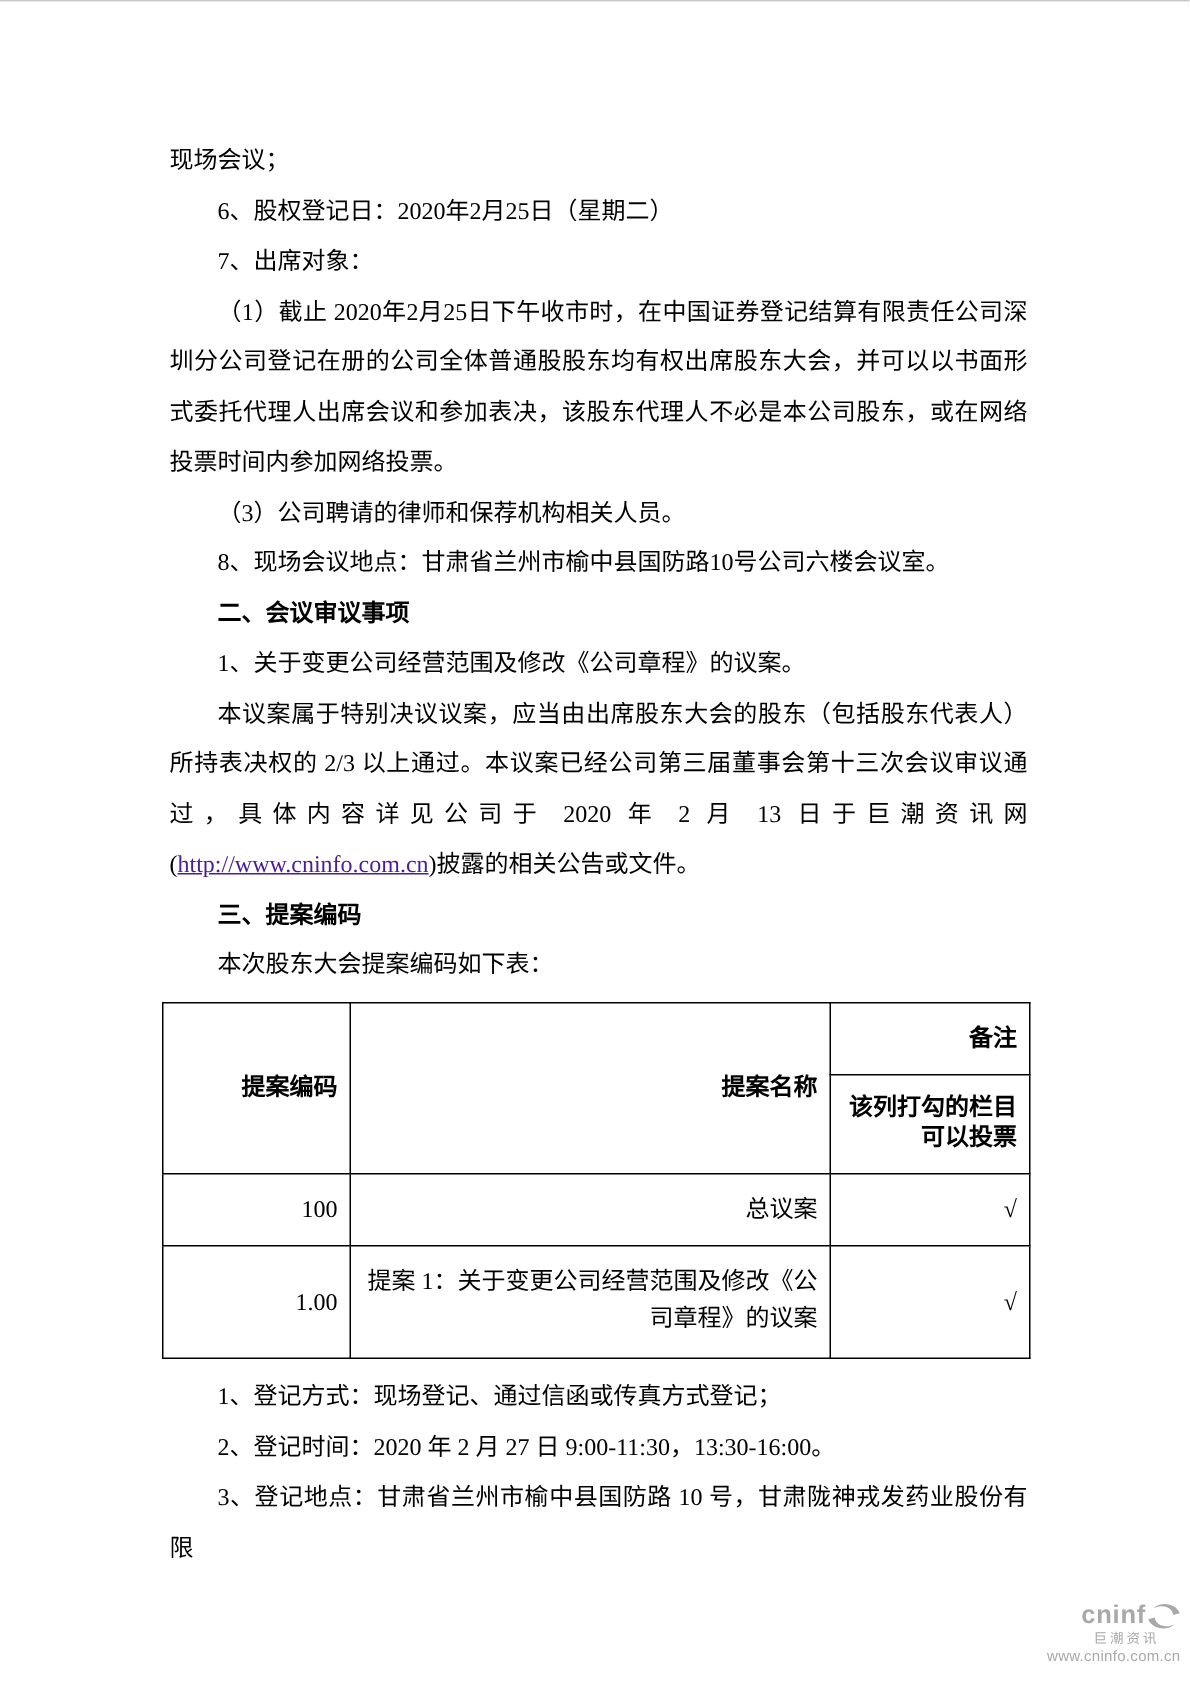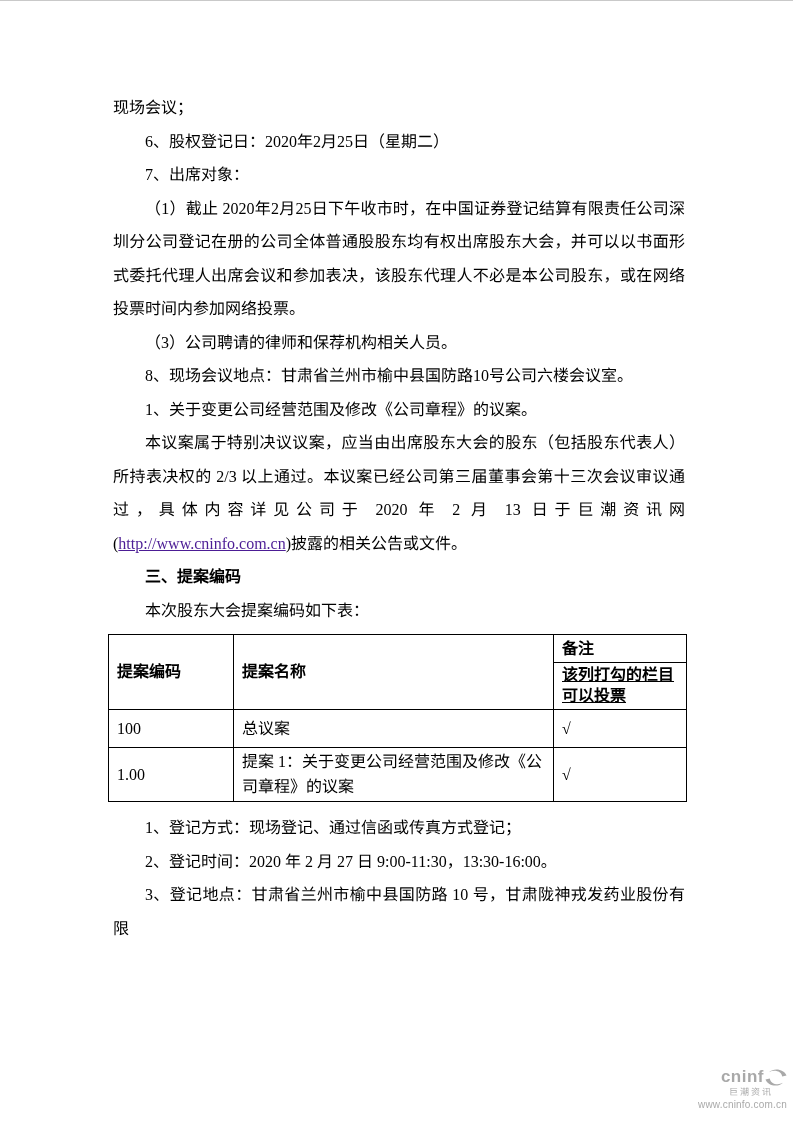--- a/index.html
+++ b/index.html
@@ -36,34 +36,34 @@
     border-collapse:collapse;
     width:578px;
     margin:7px 0 9px -5px;
     font-size:16px;
     table-layout:fixed;
     line-height:1.45;
   }
   table.proposal-table th,
   table.proposal-table td{
     border:1.5px solid #000;
-    text-align:left;
+    text-align:right;
     vertical-align:middle;
-    padding:2px 8px;
+    padding:12px 8px;
     box-sizing:border-box;
   }
   table.proposal-table th{
     font-family:"Liberation Sans","DejaVu Sans",sans-serif;
     font-weight:bold;
   }
   .col-code{width:125px;}
   .col-name{width:320px;}
   .col-remark{width:133px;}
   th.remark-top{height:27px;padding:1px 4px;}
-  th.remark-sub{height:44px;line-height:1.3;padding:2px 4px;text-decoration:underline;}
+  th.remark-sub{height:44px;line-height:1.3;padding:2px 4px;}
   td.cell-code{height:38px;font-family:Liberation Serif, serif;}
   td.cell-name-left{text-align:left;line-height:1.55;margin-top:32px;}
   tr.row-tall td{height:48px;}
   .footer-logo{
     position:absolute;
     right:6px;
     bottom:12px;
     text-align:right;
     color:#a9a9a9;
     font-family:"Liberation Sans","DejaVu Sans",sans-serif;
@@ -96,20 +96,21 @@
 
 <div class="page-content">
 
   <p>现场会议；</p>
   <p class="indent">6、股权登记日：2020年2月25日（星期二）</p>
   <p class="indent">7、出席对象：</p>
   <p class="indent">（1）截止 2020年2月25日下午收市时，在中国证券登记结算有限责任公司深圳分公司登记在册的公司全体普通股股东均有权出席股东大会，并可以以书面形式委托代理人出席会议和参加表决，该股东代理人不必是本公司股东，或在网络投票时间内参加网络投票。</p>
   <p class="indent">（3）公司聘请的律师和保荐机构相关人员。</p>
   <p class="indent">8、现场会议地点：甘肃省兰州市榆中县国防路10号公司六楼会议室。</p>
 
+  <p class="heading">二、会议审议事项</p>
   <p class="indent">1、关于变更公司经营范围及修改《公司章程》的议案。</p>
 
   <p class="indent"><span>本议案属于特别决议议案，应当由出席股东大会的股东（包括股东代表人）所持表决权的 2/3 以上通过。本议案已经公司第三届董事会第十三次会议审议通过，具体内容详见公司于 2020 年 2 月 13 日于巨潮资讯网(</span><a class="doc-link" href="#">http://www.cninfo.com.cn</a><span>)披露的相关公告或文件。</span></p>
 
   <p class="heading">三、提案编码</p>
   <p class="indent">本次股东大会提案编码如下表：</p>
 
   <table class="proposal-table">
     <colgroup>
       <col class="col-code">

